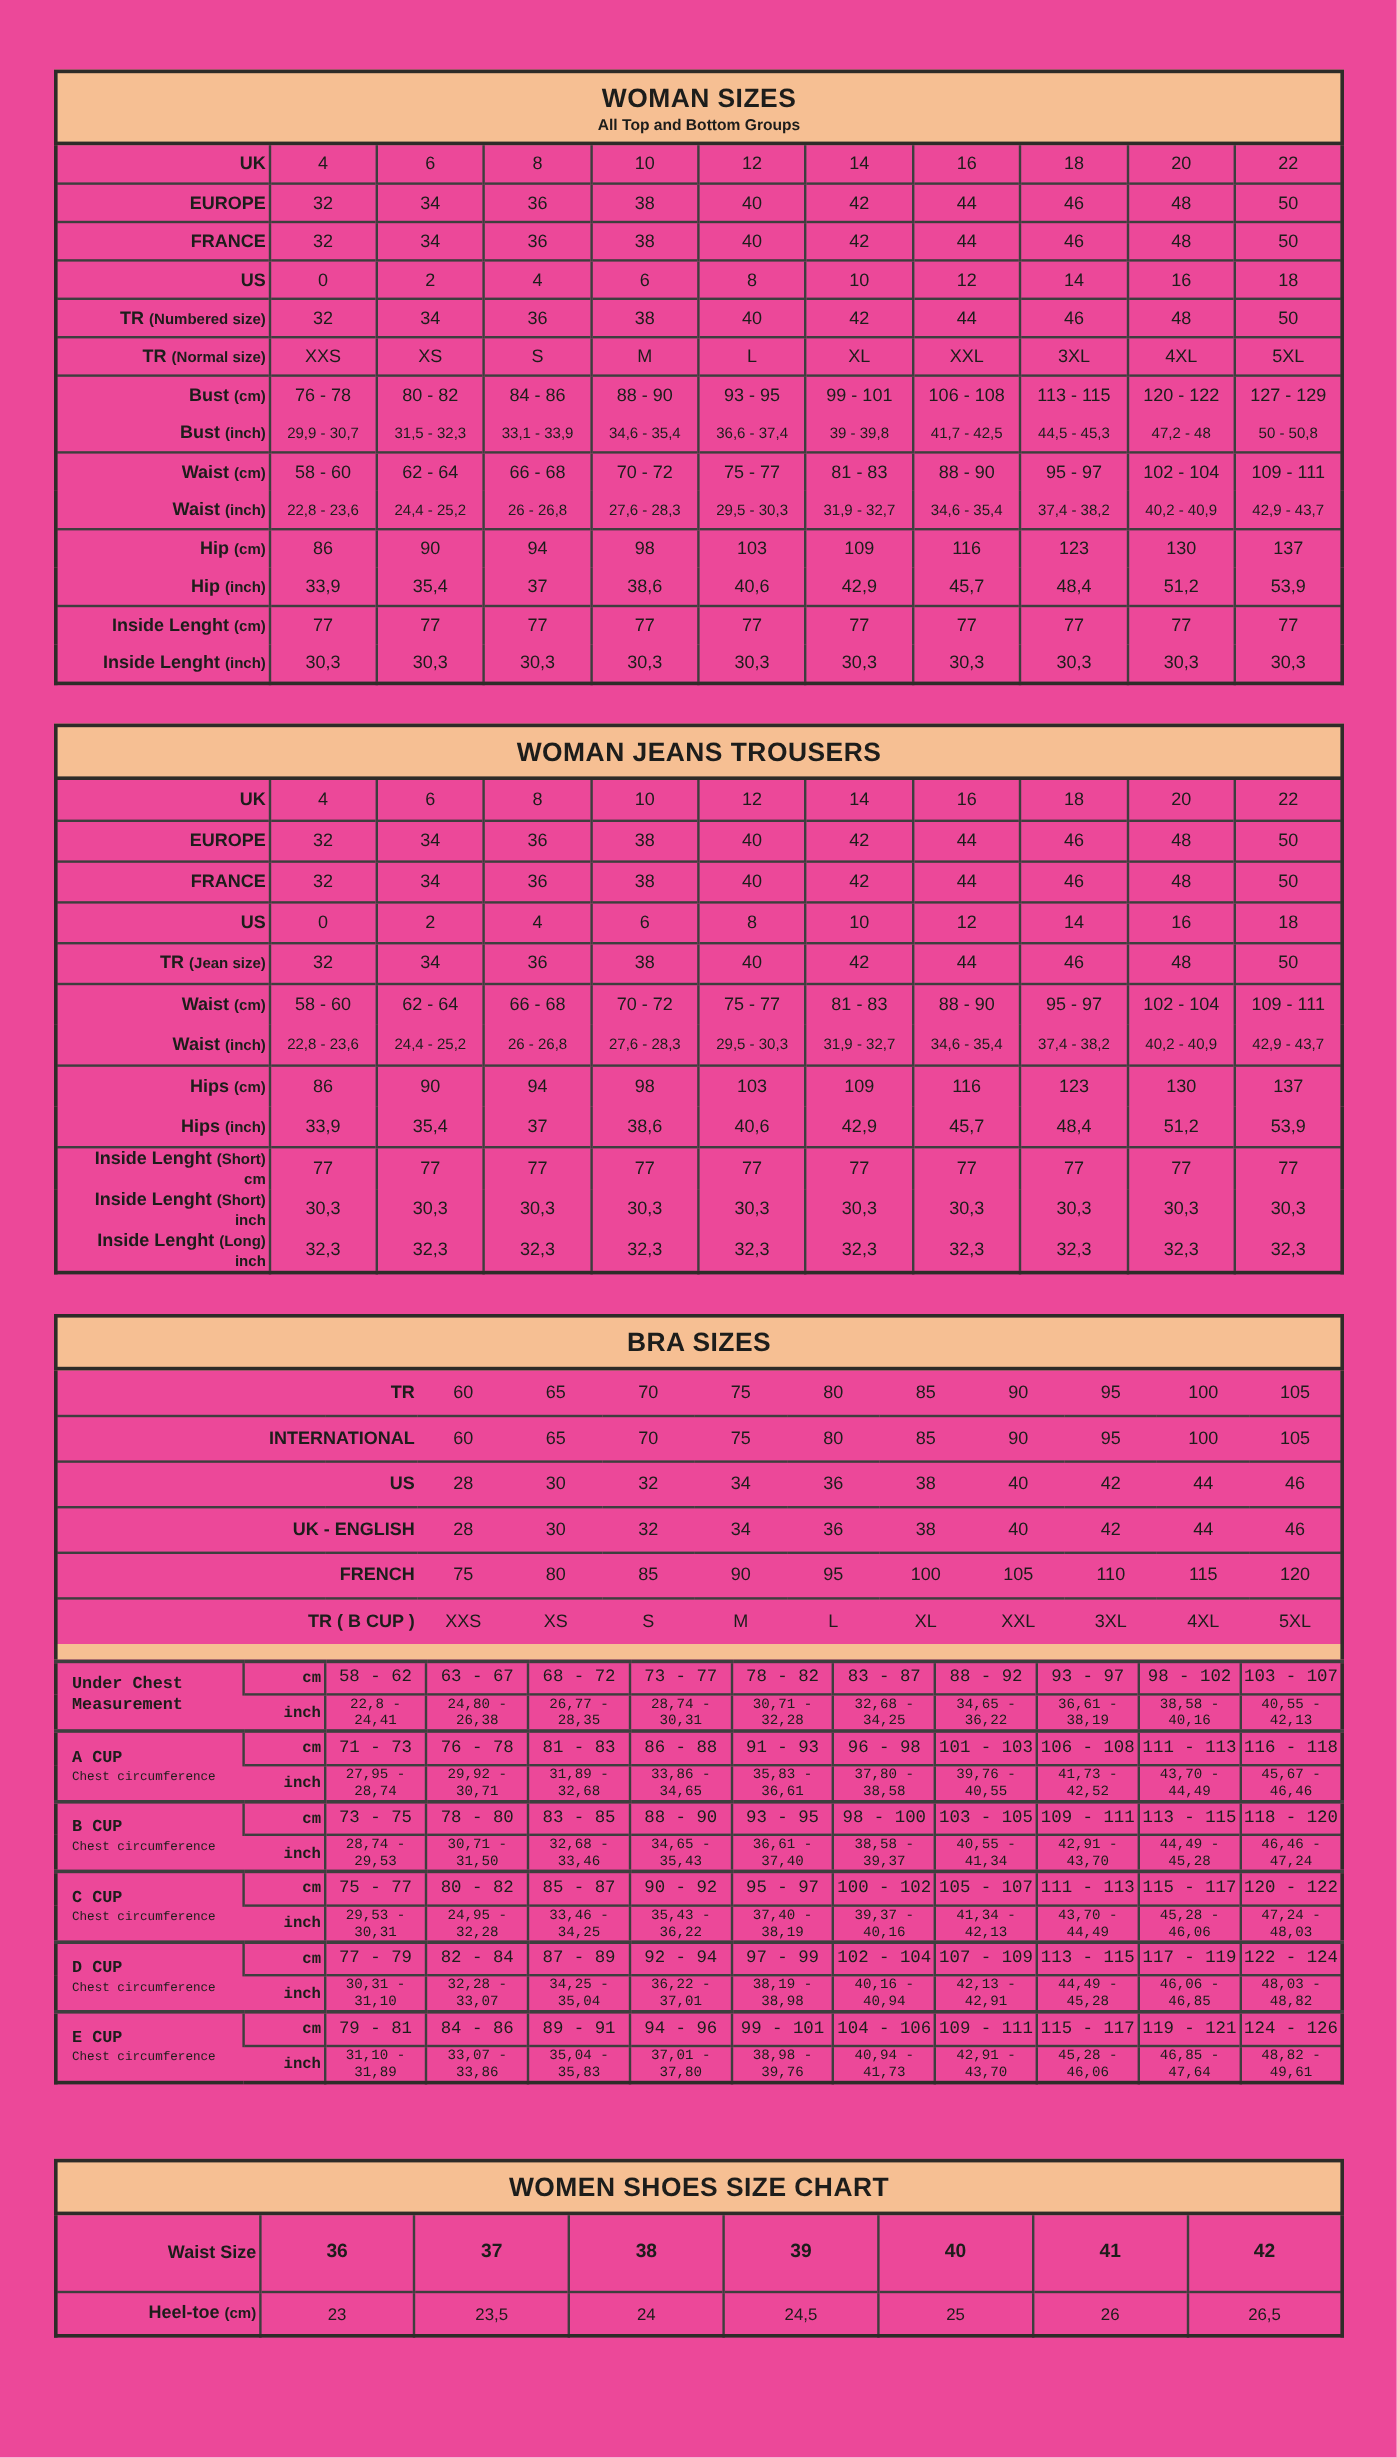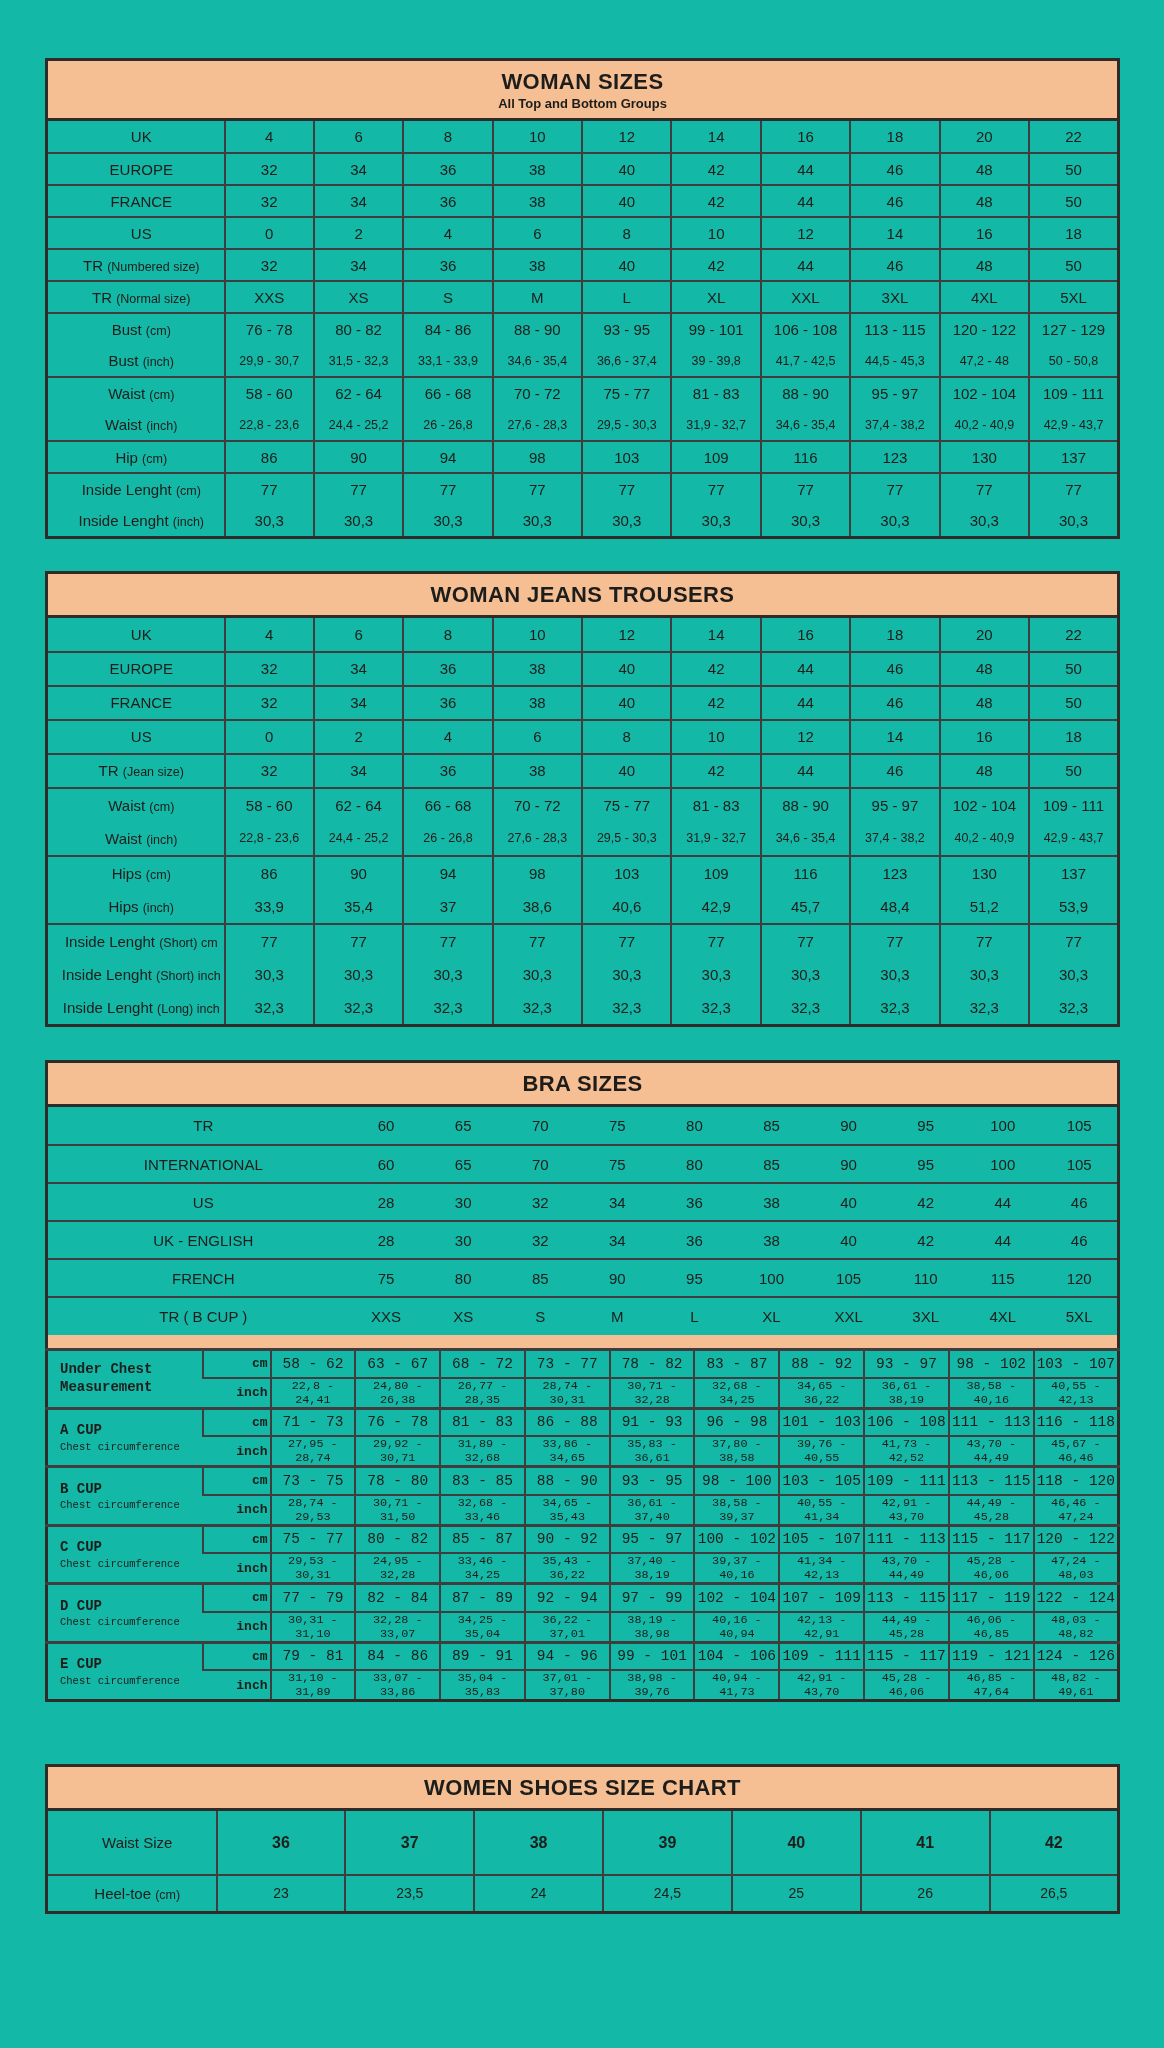--- a/index.html
+++ b/index.html
@@ -4,21 +4,21 @@
 <style>
   :root{
     --orange:#F6BF93;
     --bd:#3e3e3e;
     --obd:#2e2b28;
     --txt:#1d1d1b;
   }
   html,body{margin:0;padding:0;background:#fff;}
   .page{
     width:1164px;height:2048px;box-sizing:border-box;
-    padding:58px 64px 0 45px;background:#14b8a6;color:var(--txt);
+    padding:58px 64px 0 45px;background:#ec4899;color:var(--txt);
     font-family:"Liberation Sans",sans-serif;overflow:hidden;
   }
   .tbl{width:1075px;}
   #jeans-table{margin-top:32px;}
   #bra-table{margin-top:33px;}
   #shoes-table{margin-top:62px;}
 
   .tbl-head{
     background:var(--orange);border:3px solid var(--obd);
     text-align:center;padding:8px 0 7px;
@@ -28,21 +28,21 @@
 
   table.grid{
     width:100%;border-collapse:collapse;table-layout:fixed;
     border:3px solid var(--obd);border-top:none;
   }
   .grid td{border-left:2px solid var(--bd);padding:0 2px;vertical-align:middle;}
   .grid td:first-child{border-left:none;}
   .grid tr.g-top td{border-top:2.5px solid var(--bd);}
   .grid tr:first-child td{border-top:none;}
 
-  .lbl{font-weight:400;font-size:15px;text-align:center;padding-left:13px !important;}
+  .lbl{font-weight:700;font-size:15px;text-align:right;padding-left:13px !important;}
   .lbl .sm{font-size:12.5px;}
   .val{text-align:center;font-size:15px;}
   .val.small{font-size:12.5px;}
 
   .t1 tr{height:32px;}
   .t2 tr{height:34px;}
 
   
   .bra-top tr{height:38px;}
   .bra-top td{border-left:none !important;}
@@ -214,20 +214,33 @@
             <td class="val">86</td>
             <td class="val">90</td>
             <td class="val">94</td>
             <td class="val">98</td>
             <td class="val">103</td>
             <td class="val">109</td>
             <td class="val">116</td>
             <td class="val">123</td>
             <td class="val">130</td>
             <td class="val">137</td>
+          </tr>
+          <tr>
+            <td class="lbl">Hip <span class="sm">(inch)</span></td>
+            <td class="val">33,9</td>
+            <td class="val">35,4</td>
+            <td class="val">37</td>
+            <td class="val">38,6</td>
+            <td class="val">40,6</td>
+            <td class="val">42,9</td>
+            <td class="val">45,7</td>
+            <td class="val">48,4</td>
+            <td class="val">51,2</td>
+            <td class="val">53,9</td>
           </tr>
           <tr class="g-top">
             <td class="lbl">Inside Lenght <span class="sm">(cm)</span></td>
             <td class="val">77</td>
             <td class="val">77</td>
             <td class="val">77</td>
             <td class="val">77</td>
             <td class="val">77</td>
             <td class="val">77</td>
             <td class="val">77</td>

